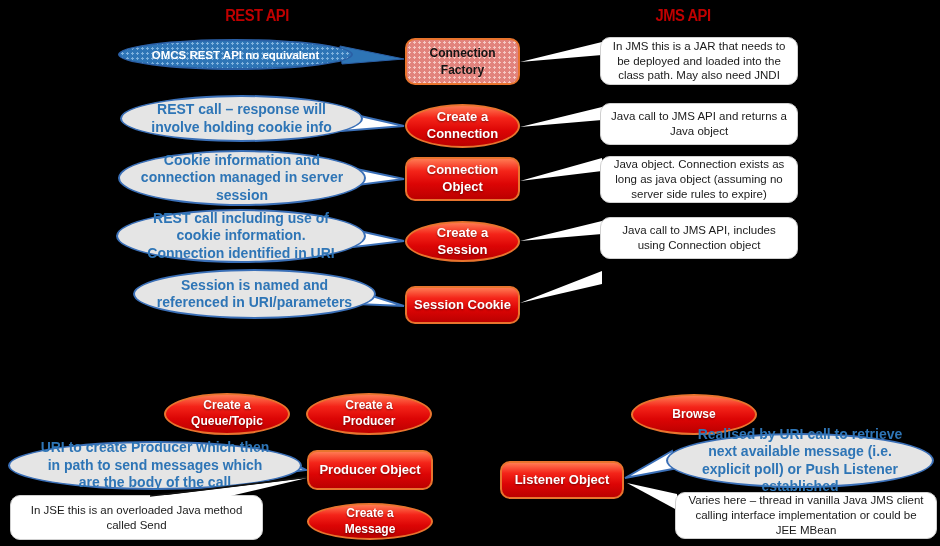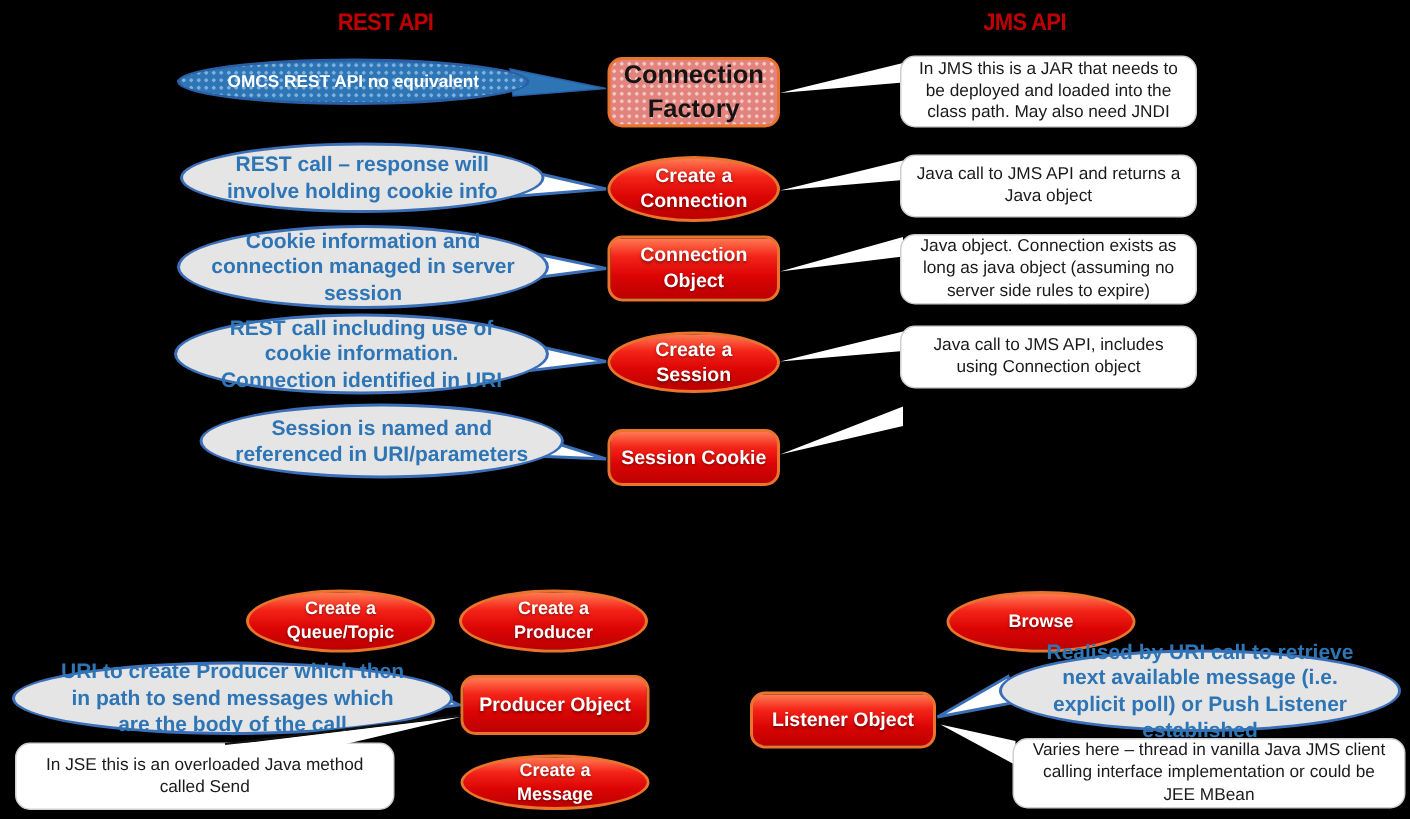--- a/index.html
+++ b/index.html
@@ -40,21 +40,21 @@
   }
   .red-rect{border-radius:10px;}
   .red-ellipse{border-radius:50%;}
   
   .pink-rect{
     border-radius:10px;
     background-color:#E2837D;
     background-image:radial-gradient(#F6C9C4 1.2px, transparent 1.2px);
     background-size:5px 5px;
     border:2px solid #E8742E;
-    color:#141414;font-size:17px;font-weight:600;line-height:1.35;
+    color:#141414;font-size:12px;font-weight:600;line-height:1.35;
   }
   
   .callout{
     border-radius:10px;
     background:#fff;border:1px solid #cfcfcf;
     color:#1a1a1a;font-size:11.5px;line-height:1.3;
     padding:20px 8px;
   }
   .ell-small{font-size:12px;line-height:1.3;}
   svg.layer{position:absolute;left:0;top:0;}

